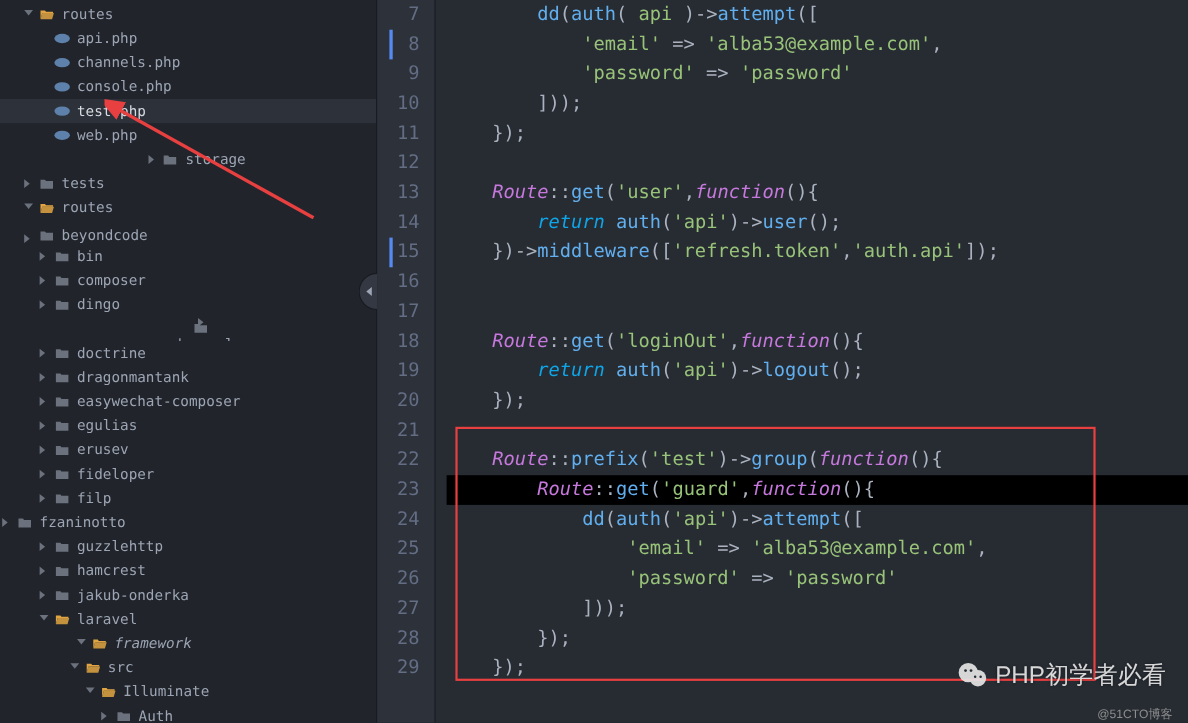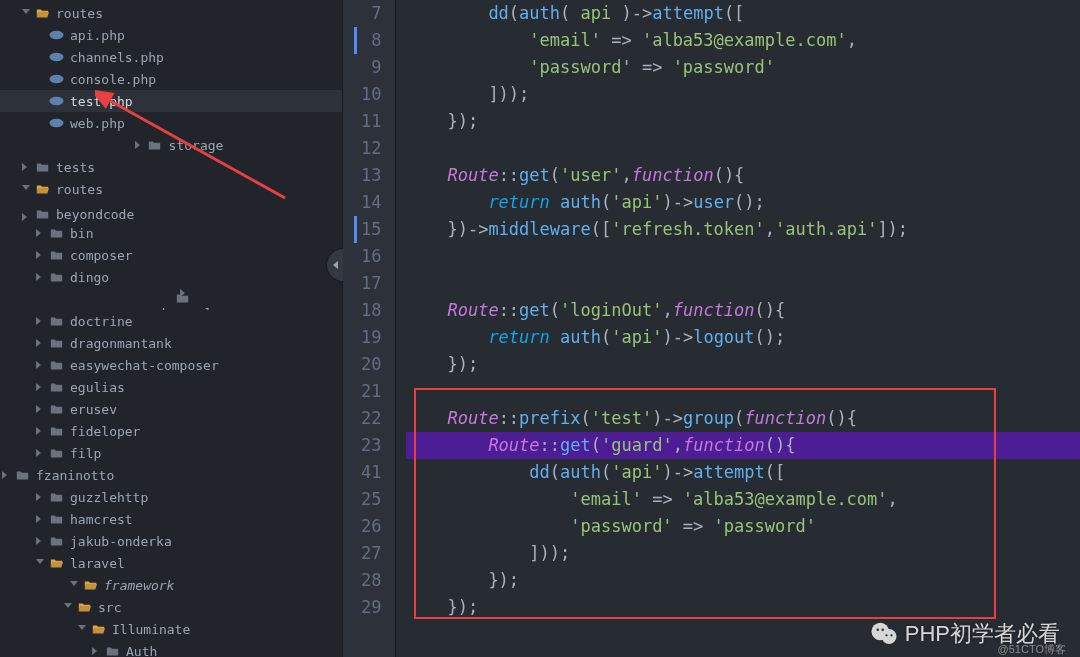--- a/index.html
+++ b/index.html
@@ -84,21 +84,21 @@
   .gutter div.h { border-left:3px solid #568af2; padding-left:4px; margin-left:-7px;}
   .code {
     flex:1;
     font-size:17px;
     line-height:27px;
     padding-left:10px;
     white-space:pre;
     position:relative;
   }
   .code .line { height:27px; }
-  .code .line.cl { background:#4c1d95; }
+  .code .line.cl { background:#000000; }
   
   .k  { color:#c678dd; font-style:italic;}       
   .kf { color:#c678dd; font-style:italic;}       
   .fn { color:#61afef; }                          
   .st { color:#98c379; }                          
   .op { color:#abb2bf; }
   .rt { color:#0ea5e9; font-style:italic;}        
 
   
   .collapse-handle{
@@ -132,21 +132,21 @@
   .red-arrow{
     position:absolute;
     left:95px; top:88px;
     width:195px; height:115px;
     pointer-events:none;
   }
 
   
   .wm {
     position:absolute;
-    right:20px; bottom:8px;
+    right:20px; bottom:28px;
     color:#e5e5e5;
     font-family: "Microsoft YaHei","PingFang SC",sans-serif;
     font-size:22px;
     display:flex; align-items:flex-start; gap:6px;
     opacity:0.92;
     text-shadow:0 0 3px #00000088;
   }
   .wm svg{ width:30px; height:30px; }
   .wm2{
     position:absolute;
@@ -453,21 +453,21 @@
       <div>14</div>
       <div class="h">15</div>
       <div>16</div>
       <div>17</div>
       <div>18</div>
       <div>19</div>
       <div>20</div>
       <div>21</div>
       <div>22</div>
       <div>23</div>
-      <div>41</div>
+      <div>24</div>
       <div>25</div>
       <div>26</div>
       <div>27</div>
       <div>28</div>
       <div>29</div>
     </div>
   <div class="code" id="code"><div class="line"><span>        </span><span class="fn">dd</span><span class="op">(</span><span class="fn">auth</span><span class="op">(</span><span class="st"> api </span><span class="op">)-&gt;</span><span class="fn">attempt</span><span class="op">([</span></div><div class="line"><span>            </span><span class="st">'email'</span><span class="op"> =&gt; </span><span class="st">'alba53@example.com'</span><span class="op">,</span></div><div class="line"><span>            </span><span class="st">'password'</span><span class="op"> =&gt; </span><span class="st">'password'</span></div><div class="line"><span>        </span><span class="op">]));</span></div><div class="line"><span>    </span><span class="op">});</span></div><div class="line">&nbsp;</div><div class="line"><span>    </span><span class="k">Route</span><span class="op">::</span><span class="fn">get</span><span class="op">(</span><span class="st">'user'</span><span class="op">,</span><span class="kf">function</span><span class="op">(){</span></div><div class="line"><span>        </span><span class="rt">return</span><span class="op"> </span><span class="fn">auth</span><span class="op">(</span><span class="st">'api'</span><span class="op">)-&gt;</span><span class="fn">user</span><span class="op">();</span></div><div class="line"><span>    </span><span class="op">})-&gt;</span><span class="fn">middleware</span><span class="op">([</span><span class="st">'refresh.token'</span><span class="op">,</span><span class="st">'auth.api'</span><span class="op">]);</span></div><div class="line">&nbsp;</div><div class="line">&nbsp;</div><div class="line"><span>    </span><span class="k">Route</span><span class="op">::</span><span class="fn">get</span><span class="op">(</span><span class="st">'loginOut'</span><span class="op">,</span><span class="kf">function</span><span class="op">(){</span></div><div class="line"><span>        </span><span class="rt">return</span><span class="op"> </span><span class="fn">auth</span><span class="op">(</span><span class="st">'api'</span><span class="op">)-&gt;</span><span class="fn">logout</span><span class="op">();</span></div><div class="line"><span>    </span><span class="op">});</span></div><div class="line">&nbsp;</div><div class="line"><span>    </span><span class="k">Route</span><span class="op">::</span><span class="fn">prefix</span><span class="op">(</span><span class="st">'test'</span><span class="op">)-&gt;</span><span class="fn">group</span><span class="op">(</span><span class="kf">function</span><span class="op">(){</span></div><div class="line cl"><span>        </span><span class="k">Route</span><span class="op">::</span><span class="fn">get</span><span class="op">(</span><span class="st">'guard'</span><span class="op">,</span><span class="kf">function</span><span class="op">(){</span></div><div class="line"><span>            </span><span class="fn">dd</span><span class="op">(</span><span class="fn">auth</span><span class="op">(</span><span class="st">'api'</span><span class="op">)-&gt;</span><span class="fn">attempt</span><span class="op">([</span></div><div class="line"><span>                </span><span class="st">'email'</span><span class="op"> =&gt; </span><span class="st">'alba53@example.com'</span><span class="op">,</span></div><div class="line"><span>                </span><span class="st">'password'</span><span class="op"> =&gt; </span><span class="st">'password'</span></div><div class="line"><span>            </span><span class="op">]));</span></div><div class="line"><span>        </span><span class="op">});</span></div><div class="line"><span>    </span><span class="op">});</span></div></div>
   <div class="red-box"></div>
 </div>
 

